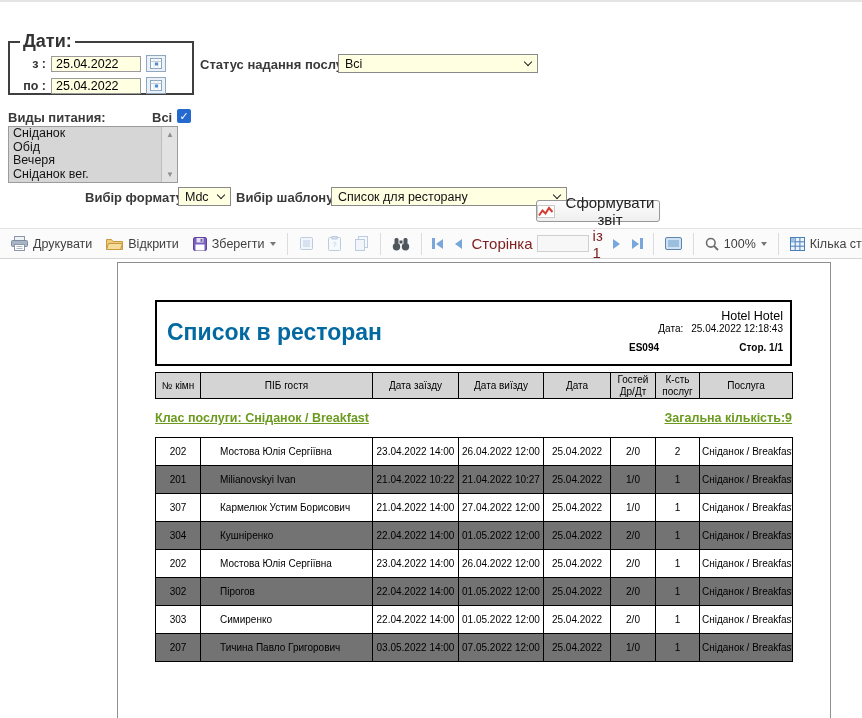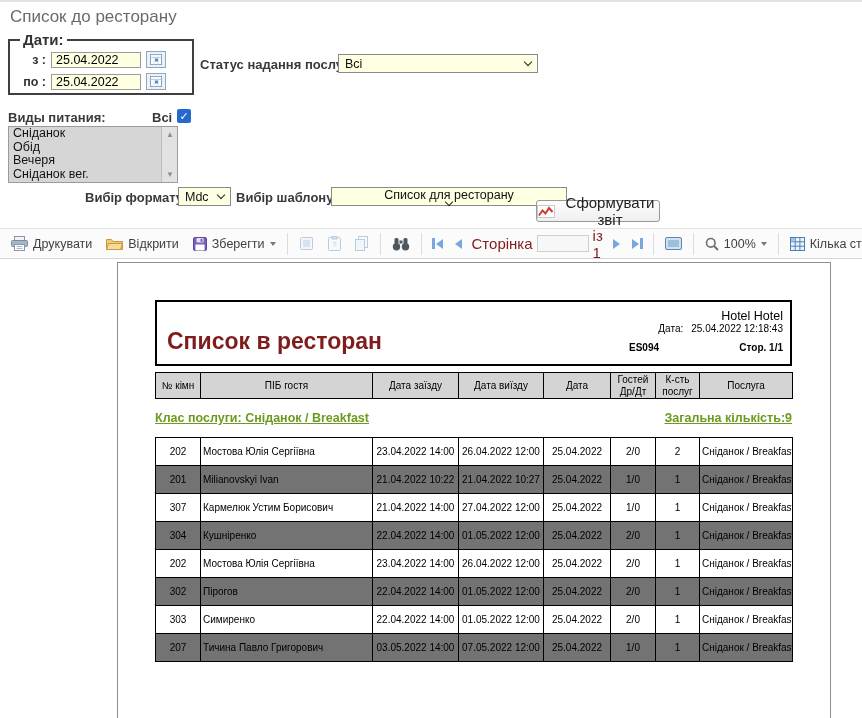--- a/index.html
+++ b/index.html
@@ -6,21 +6,21 @@
   html,body { width:862px; height:718px; background:#fff; overflow:hidden;
               font-family:"Liberation Sans", sans-serif; }
   .app { position:relative; width:862px; height:718px; }
 
   .topstrip { position:absolute; left:0; top:0; width:862px; height:2px; background:#E4E4E4; }
   .page-title { position:absolute; left:10px; top:7px; font-size:17px; color:#6A6A6A; }
 
   
   .dates-group { position:absolute; left:8px; top:31px; width:186px; height:64px;
                  border:2px solid #3F3F3F; padding:3px 6px 0 6px; }
-  .dates-group legend { font-size:15px; font-weight:bold; color:#333; padding:0 3px; margin-left:4px; }
+  .dates-group legend { font-size:18px; font-weight:bold; color:#333; padding:0 3px; margin-left:4px; }
   .date-row { display:flex; align-items:center; gap:5px; margin-bottom:5px; }
   .dlabel { width:30px; text-align:right; font-size:12.5px; font-weight:bold; color:#333; }
   .dinput { width:90px; height:16px; background:#FFFFE1; border:1px solid #9B9B9B;
             font-size:12.5px; font-family:"Liberation Sans",sans-serif; padding:0 0 0 4px; }
   .calbtn { width:20px; height:17px; border:1px solid #8FA8C0; background:#EAF1F8;
             display:flex; align-items:center; justify-content:center; padding:0; cursor:pointer; }
 
   .flabel { position:absolute; font-size:13px; font-weight:bold; color:#3A3A3A; white-space:nowrap; }
   .status-label { left:200px; top:57px; }
   .sel { position:absolute; background:#FFFFE1; border:1px solid #8A8A8A; height:19px;
@@ -42,21 +42,21 @@
   .lb-item { padding:0 0 0 4px; line-height:13.5px; white-space:nowrap; }
   .lb-scroll { position:absolute; right:0; top:0; bottom:0; width:16px; background:#E2E2E2;
                border-left:1px solid #BDBDBD; }
   .lb-up,.lb-down { position:absolute; left:0; width:16px; text-align:center;
                     font-size:8px; color:#8F8F8F; }
   .lb-up{ top:3px; } .lb-down{ bottom:3px; }
 
   .format-label   { left:85px;  top:190px; }
   .format-select  { left:178px; top:187px; width:53px; }
   .template-label { left:236px; top:190px; }
-  .template-select{ left:331px; top:187px; width:236px;flex-direction:column; }
+  .template-select{ left:331px; top:187px; width:236px; }
 
   .gen-btn { position:absolute; left:536px; top:200px; width:124px; height:22px;
              border:1px solid #989898; border-radius:3px;
              background:linear-gradient(#FDFDFD,#EFEFEF);
              display:flex; align-items:center; justify-content:center; gap:6px;
              font-size:15px; color:#222; cursor:pointer; }
 
   
   .toolbar { position:absolute; left:0; top:228px; width:862px; height:31px;
              background:#FBFBFB; border-top:1px solid #E3E3E3; border-bottom:1px solid #D6D6D6;
@@ -75,21 +75,21 @@
   .pginput { width:52px; height:17px; border:1px solid #CFCFCF; background:#F7F7F7;
              font-size:12px; padding:0 3px; color:#666; }
 
   
   .preview { position:absolute; left:0; top:259px; width:862px; height:459px; background:#fff; }
   .paper { position:absolute; left:117px; top:3px; width:714px; height:470px;
            background:#fff; border:1px solid #8F8F8F; }
   .rpt { position:absolute; left:37px; top:37px; width:637px; }
 
   .rpt-head { position:relative; height:66px; border:2px solid #000; background:#fff; }
-  .rpt-title { position:absolute; left:10px; top:26px; font-size:23px; font-weight:bold; color:#7f1d1d; }
+  .rpt-title { position:absolute; left:10px; top:17px; font-size:23px; font-weight:bold; color:#0369a1; }
   .rpt-right { position:absolute; right:7px; top:7px; width:154px; text-align:right; color:#000; }
   .rpt-hotel { font-size:12.5px; }
   .rpt-dateline { font-size:10px; display:flex; justify-content:flex-end; gap:8px; }
   .rpt-bottomrow { margin-top:8px; display:flex; justify-content:space-between;
                    font-size:10px; font-weight:bold; }
 
   table.grid { border-collapse:collapse; table-layout:fixed; width:637px;
                font-size:10px; color:#000; }
   table.grid th, table.grid td { border:1px solid #000; overflow:hidden; }
   .head-grid { margin-top:6px;border-radius:10px; }
@@ -97,32 +97,31 @@
                   text-align:center; vertical-align:middle; line-height:1.15; padding:0 1px; }
   .c1{width:45px;} .c2{width:172px;} .c3{width:86px;} .c4{width:85px;}
   .c5{width:67px;} .c6{width:45px;} .c7{width:44px;} .c8{width:93px;}
 
   .group-row { height:38px; display:flex; justify-content:space-between; align-items:center;
                font-size:12.5px; font-weight:bold; color:#6B9A1F; }
   .group-row span { text-decoration:underline; }
 
   .data-grid td { height:28px; vertical-align:middle; white-space:nowrap; }
   .data-grid td.ctr { text-align:center; }
-  .data-grid td.lft { text-align:left; padding-left:2px; }
+  .data-grid td.lft { text-align:left; padding-left:19px; }
   .data-grid td.svc { text-align:left; padding-left:2px; }
   .data-grid tr.hl td { background:#737373; }
 
   svg { display:block; flex:none; }
 </style>
 </head>
 <body>
 
 <div class="app">
   <div class="topstrip"></div>
-  <div class="page-title">Список до ресторану</div>
 
   <fieldset class="dates-group">
     <legend>Дати:</legend>
     <div class="date-row">
       <span class="dlabel">з :</span>
       <input class="dinput" type="text" value="25.04.2022" style="">
       <button class="calbtn">
         <span>
           <svg width="12" height="11" viewBox="0 0 12 11">
               <rect x="0.5" y="0.5" width="11" height="10" fill="#fff" stroke="#8AA4BC"></rect>

